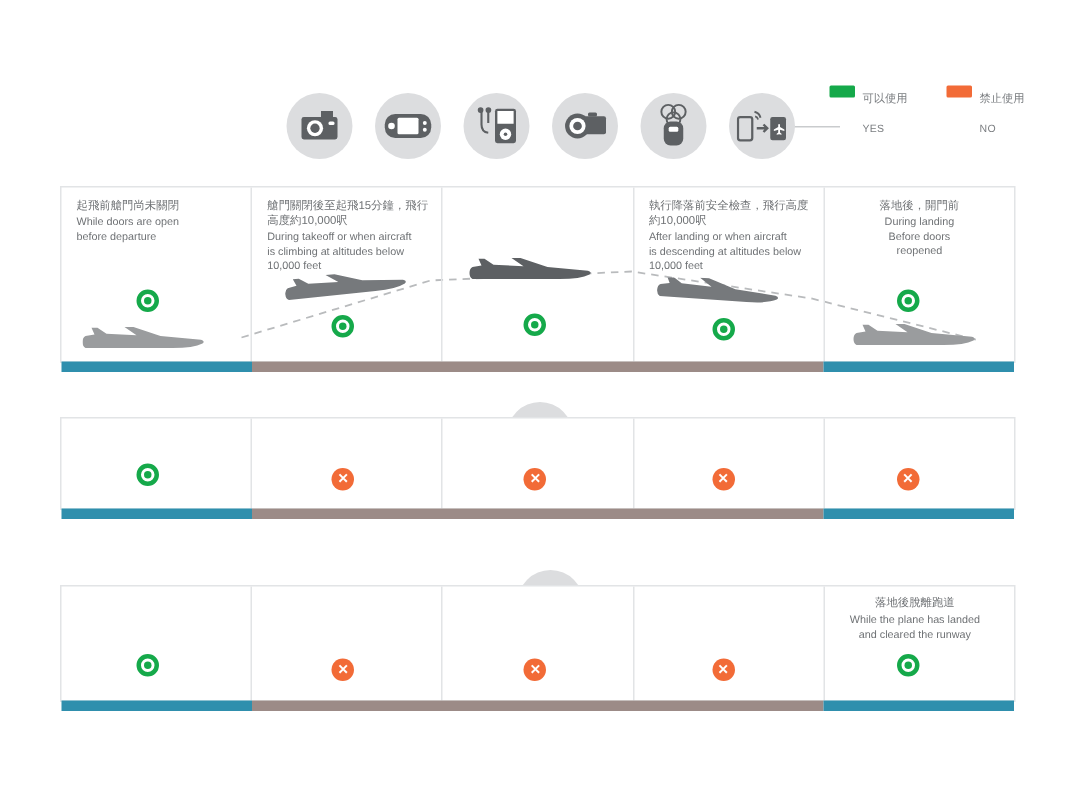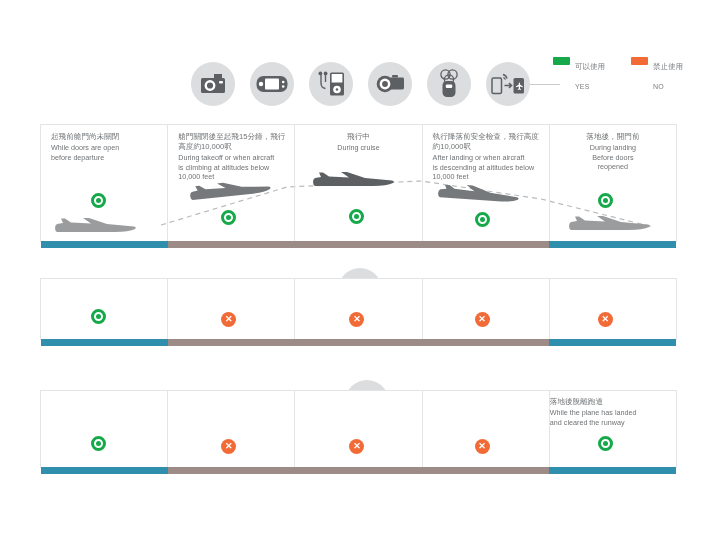--- a/index.html
+++ b/index.html
@@ -56,21 +56,21 @@
   
   .icon-bubble{position:absolute;width:44px;height:44px;border-radius:50%;
      background:#dcdddf;display:flex;align-items:center;justify-content:center;}
   .icon-bubble svg{display:block;}
 
   .leader{position:absolute;height:1px;background:#c9cbcd;}
 
   
   #row2{top:278px;height:62px;}
   #row3{top:390px;height:78px;}
-  .row3-cap{position:absolute;top:6px;left:0;right:6px;line-height:1.32;}
+  .row3-cap{position:absolute;top:6px;left:0;right:6px;text-align:center;line-height:1.32;}
 </style>
 </head>
 <body>
 
 <div class="stage">
 
   <div class="legend">
     <div class="legend-item">
       <span class="swatch" style="background:#15a94a"></span>
       <span class="legend-txt">
@@ -186,24 +186,20 @@
             <span class="dot"></span>
           </div>
         <svg class="plane" style="left:22px;top:56px;" width="82" height="22" viewBox="0 0 82 22">
           <g transform="rotate(-6 41 11)">
             <path d="M2 15 L60 15 Q74 15 80 12 Q82 10.5 79 9.5 L52 7 L34 1 L28 1 L36 6.5 L16 5.5 L10 1.5 L6 1.5 L8 6 L2 7 Q0 8 0 11 Q0 14 2 15 Z" fill="#76797c"></path>
           </g>
         </svg>
       </div>
 
       <div class="col">
-        <div class="caption cap-center">
-          <div class="cap-cn">飛行中</div>
-          <div class="cap-en">During cruise</div>
-        </div>
         <div class="mark yes" style="left:54px;top:84px;">
             <span class="dot"></span>
           </div>
         <svg class="plane" style="left:17px;top:46px;" width="84" height="20" viewBox="0 0 82 20">
           <path d="M2 15 L60 15 Q74 15 80 12 Q82 10.5 79 9.5 L52 7 L34 1 L28 1 L36 6.5 L16 5.5 L10 1.5 L6 1.5 L8 6 L2 7 Q0 8 0 11 Q0 14 2 15 Z" fill="#5d6063"></path>
         </svg>
       </div>
 
       <div class="col">
         <div class="caption cap-left">

